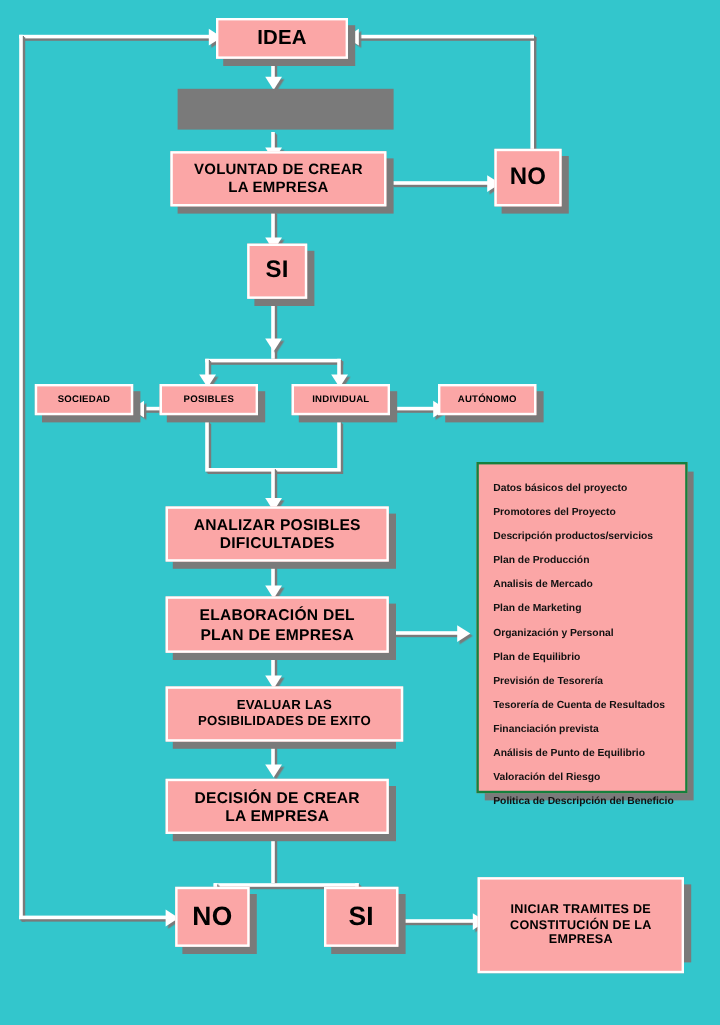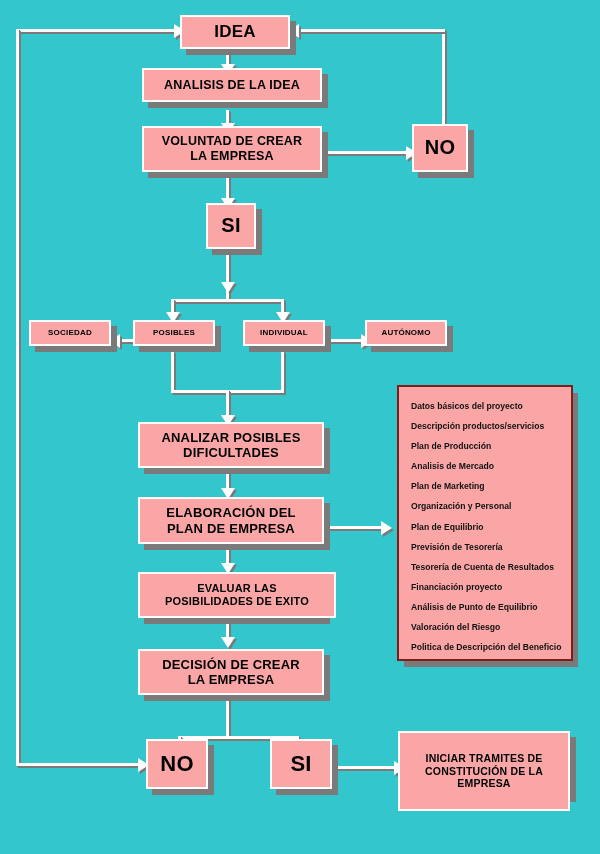--- a/index.html
+++ b/index.html
@@ -70,21 +70,21 @@
   }
   
   #plan-list {
     position: absolute;
     left: 397px;
     top: 385px;
     width: 176px;
     height: 276px;
     box-sizing: border-box;
     background: #fba6a6;
-    border: 2px solid #7f1d1d;
+    border: 2px solid #15803d;
     padding: 9px 0 0 12px;
     z-index: 5;
   }
   #plan-list .item {
     font-family: "Liberation Sans", sans-serif;
     font-size: 8.6px;
     font-weight: bold;
     color: #111111;
     line-height: 20.1px;
     white-space: nowrap;
@@ -174,23 +174,20 @@
   <div class="shadow" style="left:144px; top:655px; width:186px; height:46px;"></div>
   <div class="shadow" style="left:152px; top:745px; width:62px; height:50px;"></div>
   <div class="shadow" style="left:276px; top:745px; width:62px; height:50px;"></div>
   <div class="shadow" style="left:404px; top:737px; width:172px; height:65px;"></div>
   <div class="shadow" style="left:404px; top:393px; width:174px; height:274px;"></div>
 
   <div class="node" style="left:180px; top:15px; width:110px; height:34px; font-size:17px;">
     <span class="lbl">IDEA</span>
   </div>
 
-  <div class="node" style="left:142px; top:68px; width:180px; height:34px; font-size:12.5px;">
-    <span class="lbl">ANALISIS DE LA IDEA</span>
-  </div>
 
   <div class="node" style="left:142px; top:126px; width:180px; height:46px; font-size:12.5px;">
     <span class="lbl">VOLUNTAD DE CREAR
 LA EMPRESA</span>
   </div>
 
   <div class="node" style="left:412px; top:124px; width:56px; height:48px; font-size:20px;">
     <span class="lbl">NO</span>
   </div>
 
@@ -243,27 +240,28 @@
   </div>
 
   <div class="node" style="left:398px; top:731px; width:172px; height:80px; font-size:10.5px;">
     <span class="lbl">INICIAR TRAMITES DE
 CONSTITUCIÓN  DE  LA
 EMPRESA</span>
   </div>
 
   <div id="plan-list">
       <div class="item">Datos básicos del proyecto</div>
+      <div class="item">Promotores del Proyecto</div>
       <div class="item">Descripción productos/servicios</div>
       <div class="item">Plan de Producción</div>
       <div class="item">Analisis de Mercado</div>
       <div class="item">Plan de Marketing</div>
       <div class="item">Organización y Personal</div>
       <div class="item">Plan de Equilibrio</div>
       <div class="item">Previsión de Tesorería</div>
       <div class="item">Tesorería de Cuenta de Resultados</div>
-      <div class="item">Financiación proyecto</div>
+      <div class="item">Financiación prevista</div>
       <div class="item">Análisis de Punto de Equilibrio</div>
       <div class="item">Valoración del Riesgo</div>
       <div class="item">Politica de Descripción del Beneficio</div>
     </div>
 
 </div>
 
 </body></html>

